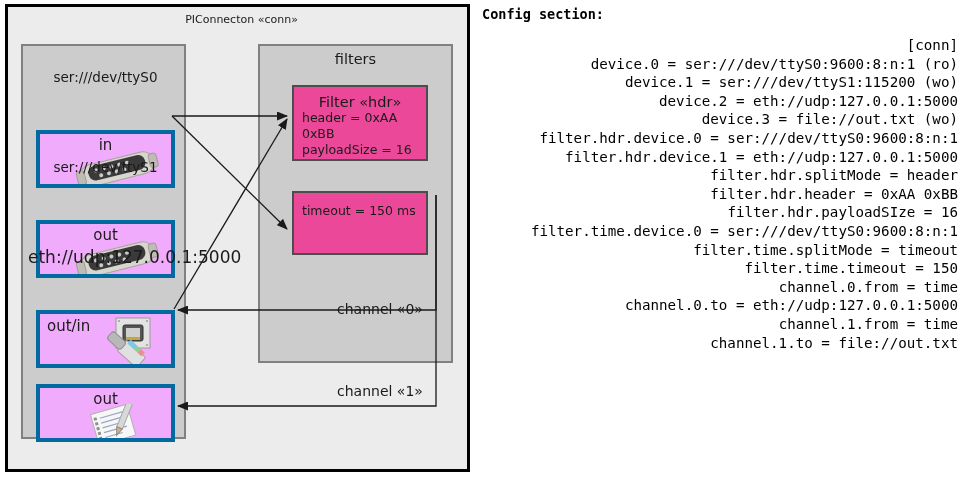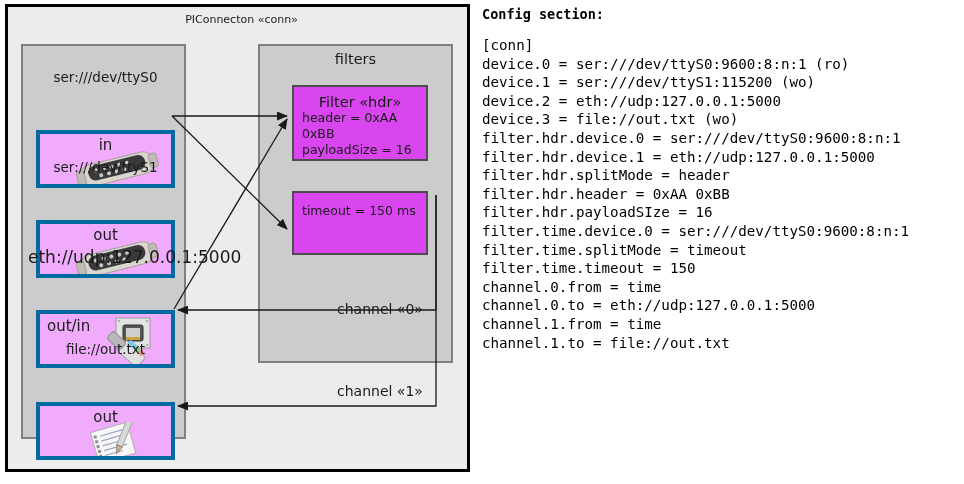--- a/index.html
+++ b/index.html
@@ -37,21 +37,21 @@
   #dg-eth{top:202px;}
   #dg-file{top:294px;}
 
   
   .icon{position:absolute;}
   .serial-icon{left:32px;top:14px;width:92px;height:40px;}
   .rj45-icon{left:62px;top:2px;width:72px;height:54px;}
   .file-icon{left:48px;top:16px;width:56px;height:40px;}
 
   
-  .filterbox{position:absolute;background:#d946ef;border:2px solid #4d4d4d;
+  .filterbox{position:absolute;background:#ec4899;border:2px solid #4d4d4d;
              box-sizing:border-box;}
   .filter-title{text-align:center;font-size:14.5px;color:#1a1a1a;
                 margin-top:7px;}
   .filter-attr{font-size:12.5px;color:#1a1a1a;margin-left:8px;line-height:16px;}
   #filter-hdr{left:32px;top:39px;width:136px;height:76px;}
   #filter-time{left:32px;top:145px;width:136px;height:64px;}
   #filter-hdr .filter-attr:first-of-type{margin-top:10px;}
   #filter-time .filter-attr{margin-top:10px;}
 
   .channel-label{position:absolute;font-size:14px;color:#1a1a1a;white-space:nowrap;}
@@ -63,21 +63,21 @@
          pointer-events:none;}
 
   
   #config{position:absolute;left:482px;top:6px;width:476px;}
   #config-heading{font-size:13.5px;font-weight:bold;color:#000;
                   font-family:"DejaVu Sans Mono","Liberation Mono",monospace;
                   margin-bottom:14px;}
   #config-lines{font-family:"DejaVu Sans Mono","Liberation Mono",monospace;
                 font-size:14.2px;line-height:18.6px;color:#000;
                 white-space:pre;}
-  .cfg-line{white-space:pre;}
+  .cfg-line{white-space:pre;text-align:right;}
 </style>
 </head>
 <body>
 
 <div id="diagram">
 
   <div id="diagram-title">PIConnecton «conn»</div>
 
   <div class="panel" id="panel-devices">
 
@@ -157,21 +157,20 @@
               <rect x="28" y="27" width="5" height="5" fill="#8fd18f"></rect>
               <rect x="33" y="27" width="5" height="5" fill="#e39090"></rect>
               <rect x="0" y="32" width="18" height="10" rx="3" fill="#b8b8b8" stroke="#909090" stroke-width="1"></rect>
             </g>
           </svg>
         </div>
       </div>
     </div>
 
     <div class="devgroup" id="dg-file">
-      <div class="dev-caption">file://out.txt</div>
       <div class="dev-box">
         <div class="dev-label center">out</div>
         <div class="icon file-icon">
           <svg viewBox="0 0 56 40" width="56" height="40">
             <g transform="rotate(-16 28 20)">
               <rect x="6" y="4" width="38" height="32" fill="#f7f7f7" stroke="#b0b0b0" stroke-width="1"></rect>
               <g stroke="#9aa6c4" stroke-width="1.2">
                 <line x1="14" y1="10" x2="38" y2="10"></line>
                   <line x1="14" y1="15" x2="38" y2="15"></line>
                 <line x1="14" y1="20" x2="38" y2="20"></line>

